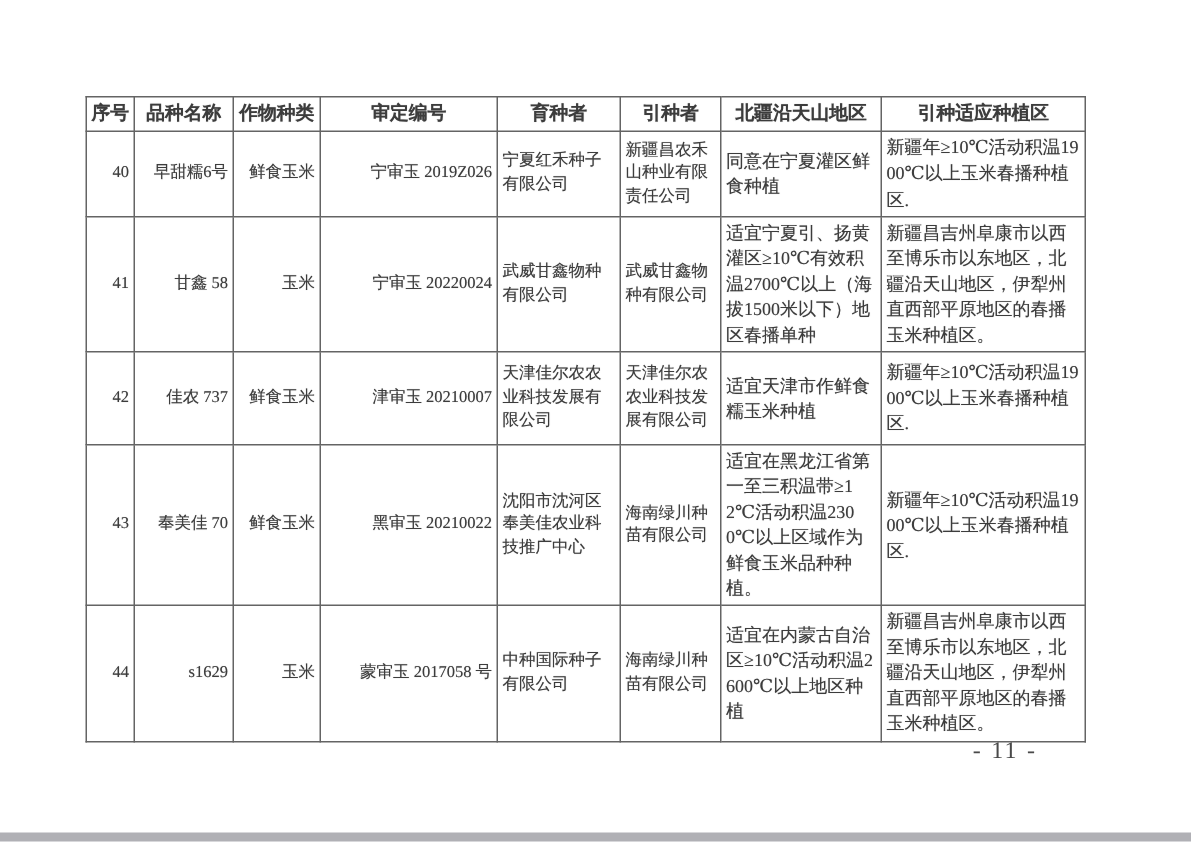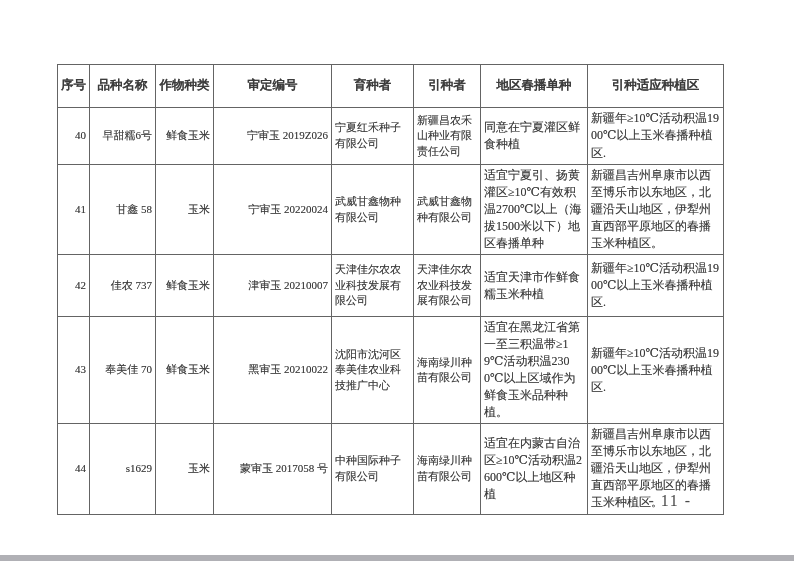--- a/index.html
+++ b/index.html
@@ -46,28 +46,28 @@
     <col style="width:32px">
       <col style="width:66px">
       <col style="width:58px">
       <col style="width:118px">
     <col style="width:82px">
       <col style="width:67px">
       <col style="width:107px">
       <col style="width:136px">
   </colgroup>
   <thead>
-    <tr style="height:43px">
+    <tr style="height:23px">
       <th>序号</th>
       <th>品种名称</th>
       <th>作物种类</th>
       <th>审定编号</th>
       <th>育种者</th>
       <th>引种者</th>
-      <th>地区春播单种</th>
+      <th>北疆沿天山地区</th>
       <th>引种适应种植区</th>
     </tr>
   </thead>
   <tbody>
     <tr style="height:57px">
       <td class="c">40</td>
       <td class="c">早甜糯6号</td>
       <td class="c">鲜食玉米</td>
       <td class="c">宁审玉 2019Z026</td>
       <td class="l">宁夏红禾种子有限公司</td>
@@ -95,21 +95,21 @@
       <td class="l sm">适宜天津市作鲜食糯玉米种植</td>
       <td class="l sm">新疆年≥10℃活动积温1900℃以上玉米春播种植区.</td>
     </tr>
     <tr style="height:91px">
       <td class="c">43</td>
       <td class="c">奉美佳 70</td>
       <td class="c">鲜食玉米</td>
       <td class="c">黑审玉 20210022</td>
       <td class="l">沈阳市沈河区奉美佳农业科技推广中心</td>
       <td class="l">海南绿川种苗有限公司</td>
-      <td class="l sm">适宜在黑龙江省第一至三积温带≥19℃活动积温2300℃以上区域作为鲜食玉米品种种植。</td>
+      <td class="l sm">适宜在黑龙江省第一至三积温带≥12℃活动积温2300℃以上区域作为鲜食玉米品种种植。</td>
       <td class="l sm">新疆年≥10℃活动积温1900℃以上玉米春播种植区.</td>
     </tr>
     <tr style="height:67px">
       <td class="c">44</td>
       <td class="c">s1629</td>
       <td class="c">玉米</td>
       <td class="c">蒙审玉 2017058 号</td>
       <td class="l">中种国际种子有限公司</td>
       <td class="l">海南绿川种苗有限公司</td>
       <td class="l sm">适宜在内蒙古自治区≥10℃活动积温2600℃以上地区种植</td>

